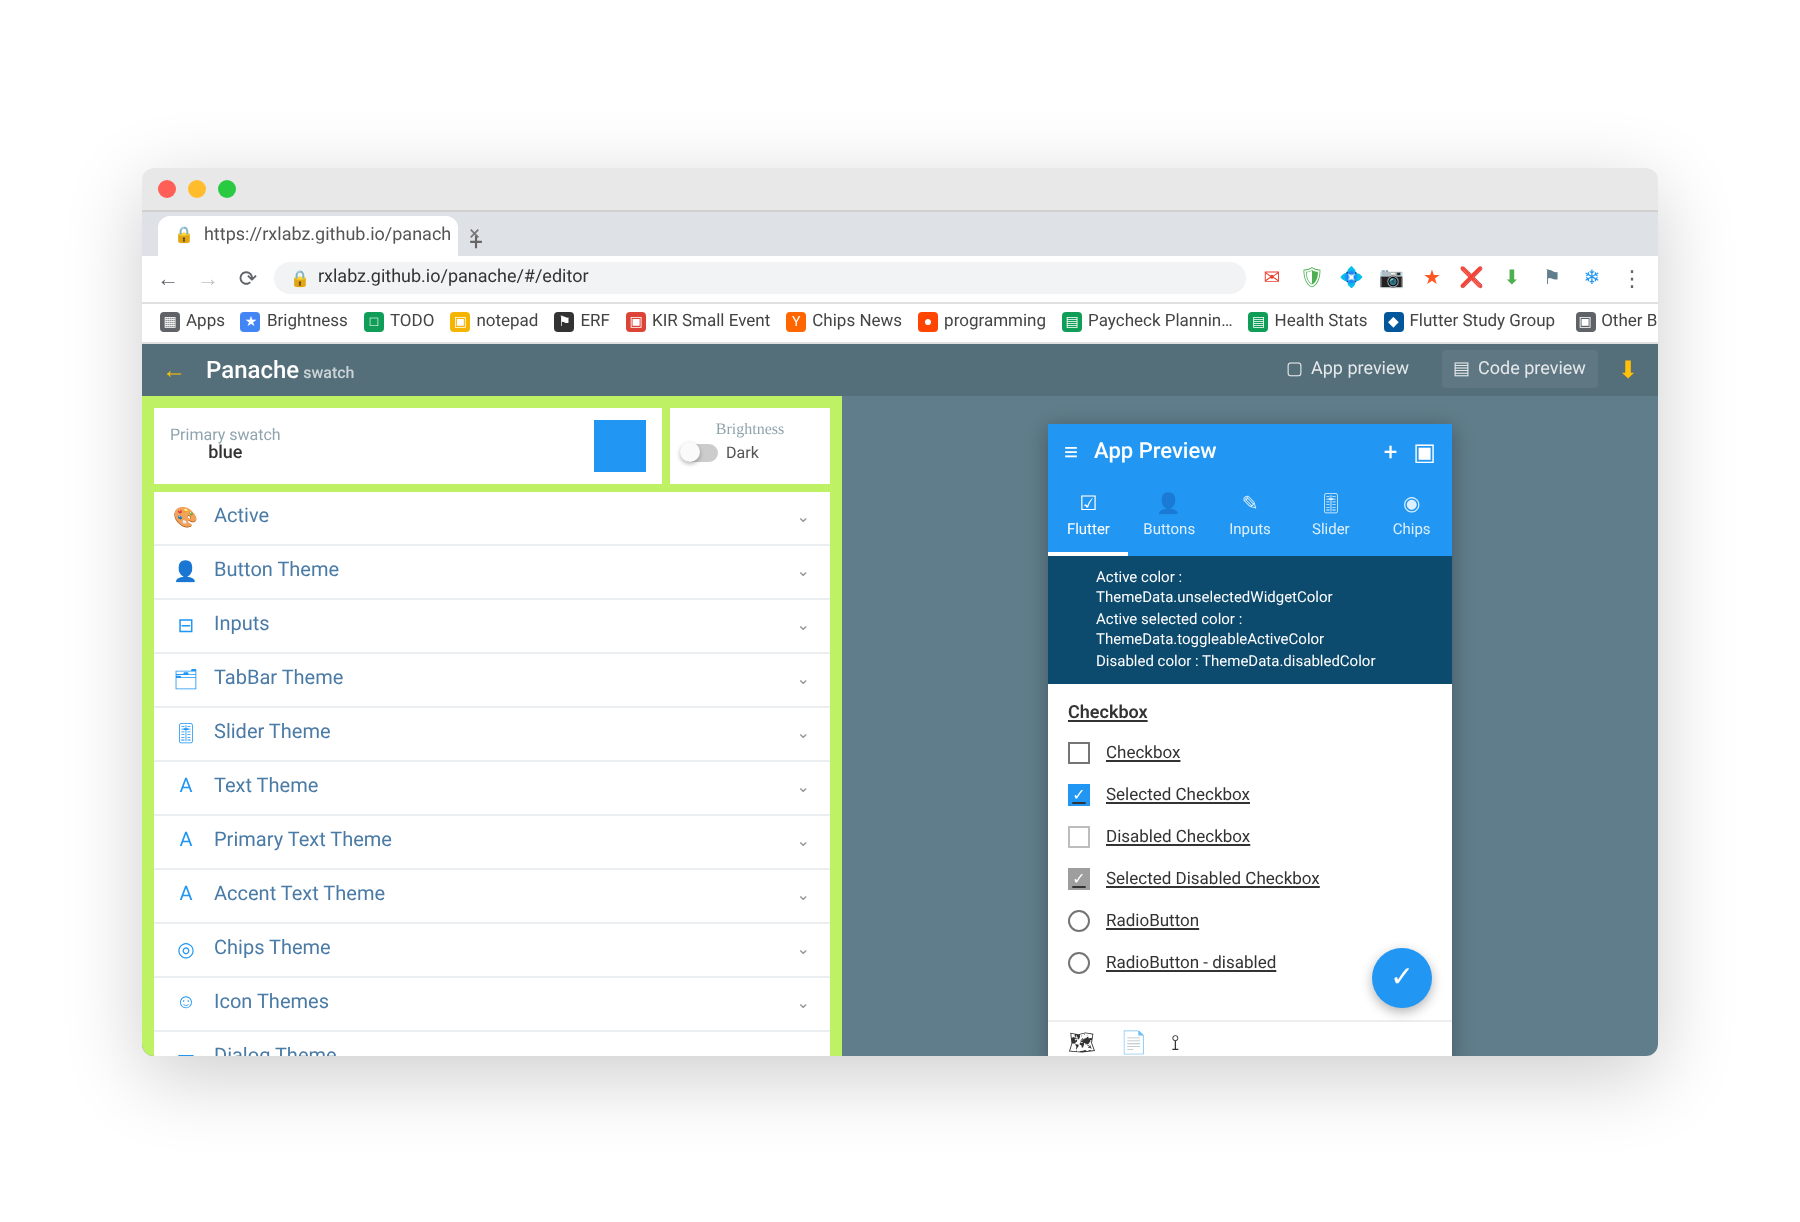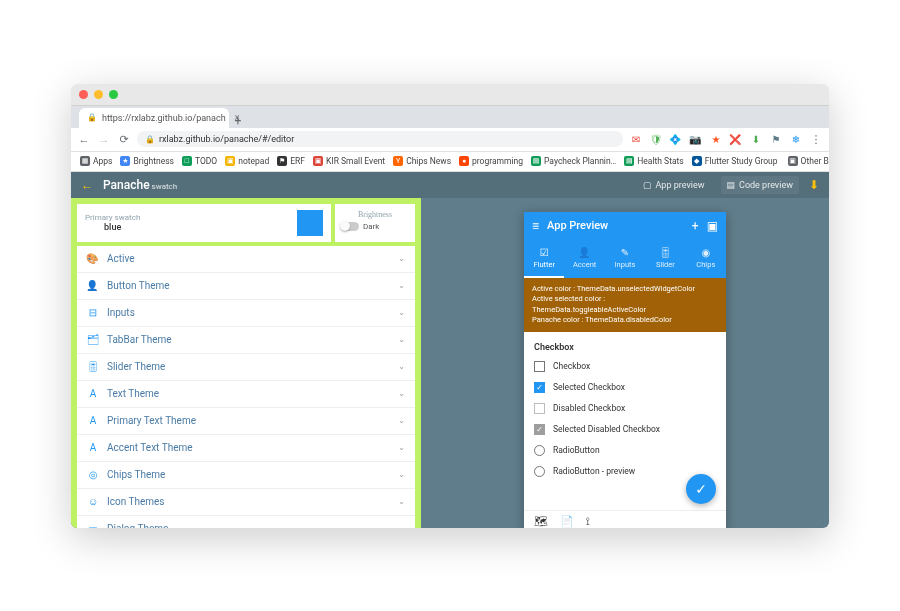--- a/index.html
+++ b/index.html
@@ -49,22 +49,22 @@
 .right { flex: 1; display: flex; align-items: flex-start; justify-content: center; padding: 14px 0 0 0; overflow: hidden; }
 .phone { width: 202px; height: 320px; background: #fff; box-shadow: 0 2px 10px rgba(0,0,0,0.3); display: flex; flex-direction: column; overflow: hidden; position: relative; }
 .p-top { background: #2196f3; color: #fff; }
 .p-bar { height: 28px; display: flex; align-items: center; padding: 0 8px; gap: 8px; }
 .p-bar-title { flex: 1; font-size: 11px; font-weight: 500; }
 .p-bar-ico { font-size: 12px; }
 .p-tabs { display: flex; height: 38px; }
 .p-tab { flex: 1; display: flex; flex-direction: column; align-items: center; justify-content: center; gap: 2px; font-size: 7.5px; border-bottom: 2px solid transparent; opacity: 0.85; }
 .p-tab.active { border-bottom-color: #fff; opacity: 1; }
 .p-tab-ico { font-size: 10px; }
-.p-info { background: #a16207; color: #fff; font-size: 7.5px; padding: 6px 8px; line-height: 1.4; }
-.p-body { flex: 1; overflow-y: auto; padding: 6px 0; font-size: 8.5px; color: #333; }
+.p-info { background: #0c4a6e; color: #fff; font-size: 7.5px; padding: 6px 24px; line-height: 1.4; }
+.p-body { flex: 1; overflow-y: auto; padding: 6px 0; font-size: 8.5px; color: #333; text-decoration: underline; }
 .p-sect { font-weight: 600; padding: 4px 10px; font-size: 9px; }
 .p-item { display: flex; align-items: center; gap: 8px; padding: 5px 10px; }
 .cb { width: 11px; height: 11px; border: 1.5px solid #757575; }
 .cb.checked { background: #2196f3; border-color: #2196f3; color: #fff; display: flex; align-items: center; justify-content: center; font-size: 8px; }
 .cb.dis { border-color: #bdbdbd; }
 .cb.dis.checked { background: #9e9e9e; border-color: #9e9e9e; }
 .rd { width: 11px; height: 11px; border: 1.5px solid #757575; border-radius: 50%; }
 .fab { position: absolute; right: 10px; bottom: 28px; width: 30px; height: 30px; border-radius: 50%; background: #2196f3; color: #fff; display: flex; align-items: center; justify-content: center; font-size: 14px; box-shadow: 0 2px 6px rgba(0,0,0,0.3); }
 .p-bottom { height: 22px; background: #fff; border-top: 1px solid #eee; display: flex; align-items: center; padding: 0 10px; gap: 12px; font-size: 11px; color: #333; }
 </style>
@@ -260,41 +260,41 @@
             <span class="p-bar-ico">+</span>
             <span class="p-bar-ico">▣</span>
           </div>
           <div class="p-tabs" id="p-tabs">
               <div class="p-tab active">
                 <span class="p-tab-ico">☑</span>
                 <span>Flutter</span>
               </div>
               <div class="p-tab">
                 <span class="p-tab-ico">👤</span>
-                <span>Accent</span>
+                <span>Buttons</span>
               </div>
               <div class="p-tab">
                 <span class="p-tab-ico">✎</span>
                 <span>Inputs</span>
               </div>
               <div class="p-tab">
                 <span class="p-tab-ico">🎚</span>
                 <span>Slider</span>
               </div>
               <div class="p-tab">
                 <span class="p-tab-ico">◉</span>
                 <span>Chips</span>
               </div>
             </div>
         </div>
         <div class="p-info" id="p-info">
             <div>Active color : ThemeData.unselectedWidgetColor</div>
             <div>Active selected color :</div>
             <div>ThemeData.toggleableActiveColor</div>
-            <div>Panache color : ThemeData.disabledColor</div>
+            <div>Disabled color : ThemeData.disabledColor</div>
           </div>
         <div class="p-body">
           <div class="p-sect">Checkbox</div>
           <div id="cbs">
               <div class="p-item">
                 <span class="cb"></span>
                 <span>Checkbox</span>
               </div>
               <div class="p-item">
                 <span class="cb checked">✓</span>
@@ -309,21 +309,21 @@
                 <span>Selected Disabled Checkbox</span>
               </div>
             </div>
           <div id="rds">
               <div class="p-item">
                 <span class="rd"></span>
                 <span>RadioButton</span>
               </div>
               <div class="p-item">
                 <span class="rd"></span>
-                <span>RadioButton - preview</span>
+                <span>RadioButton - disabled</span>
               </div>
             </div>
         </div>
         <div class="fab">✓</div>
         <div class="p-bottom">
           <span>🗺</span>
           <span>📄</span>
           <span>⟟</span>
         </div>
       </div>

